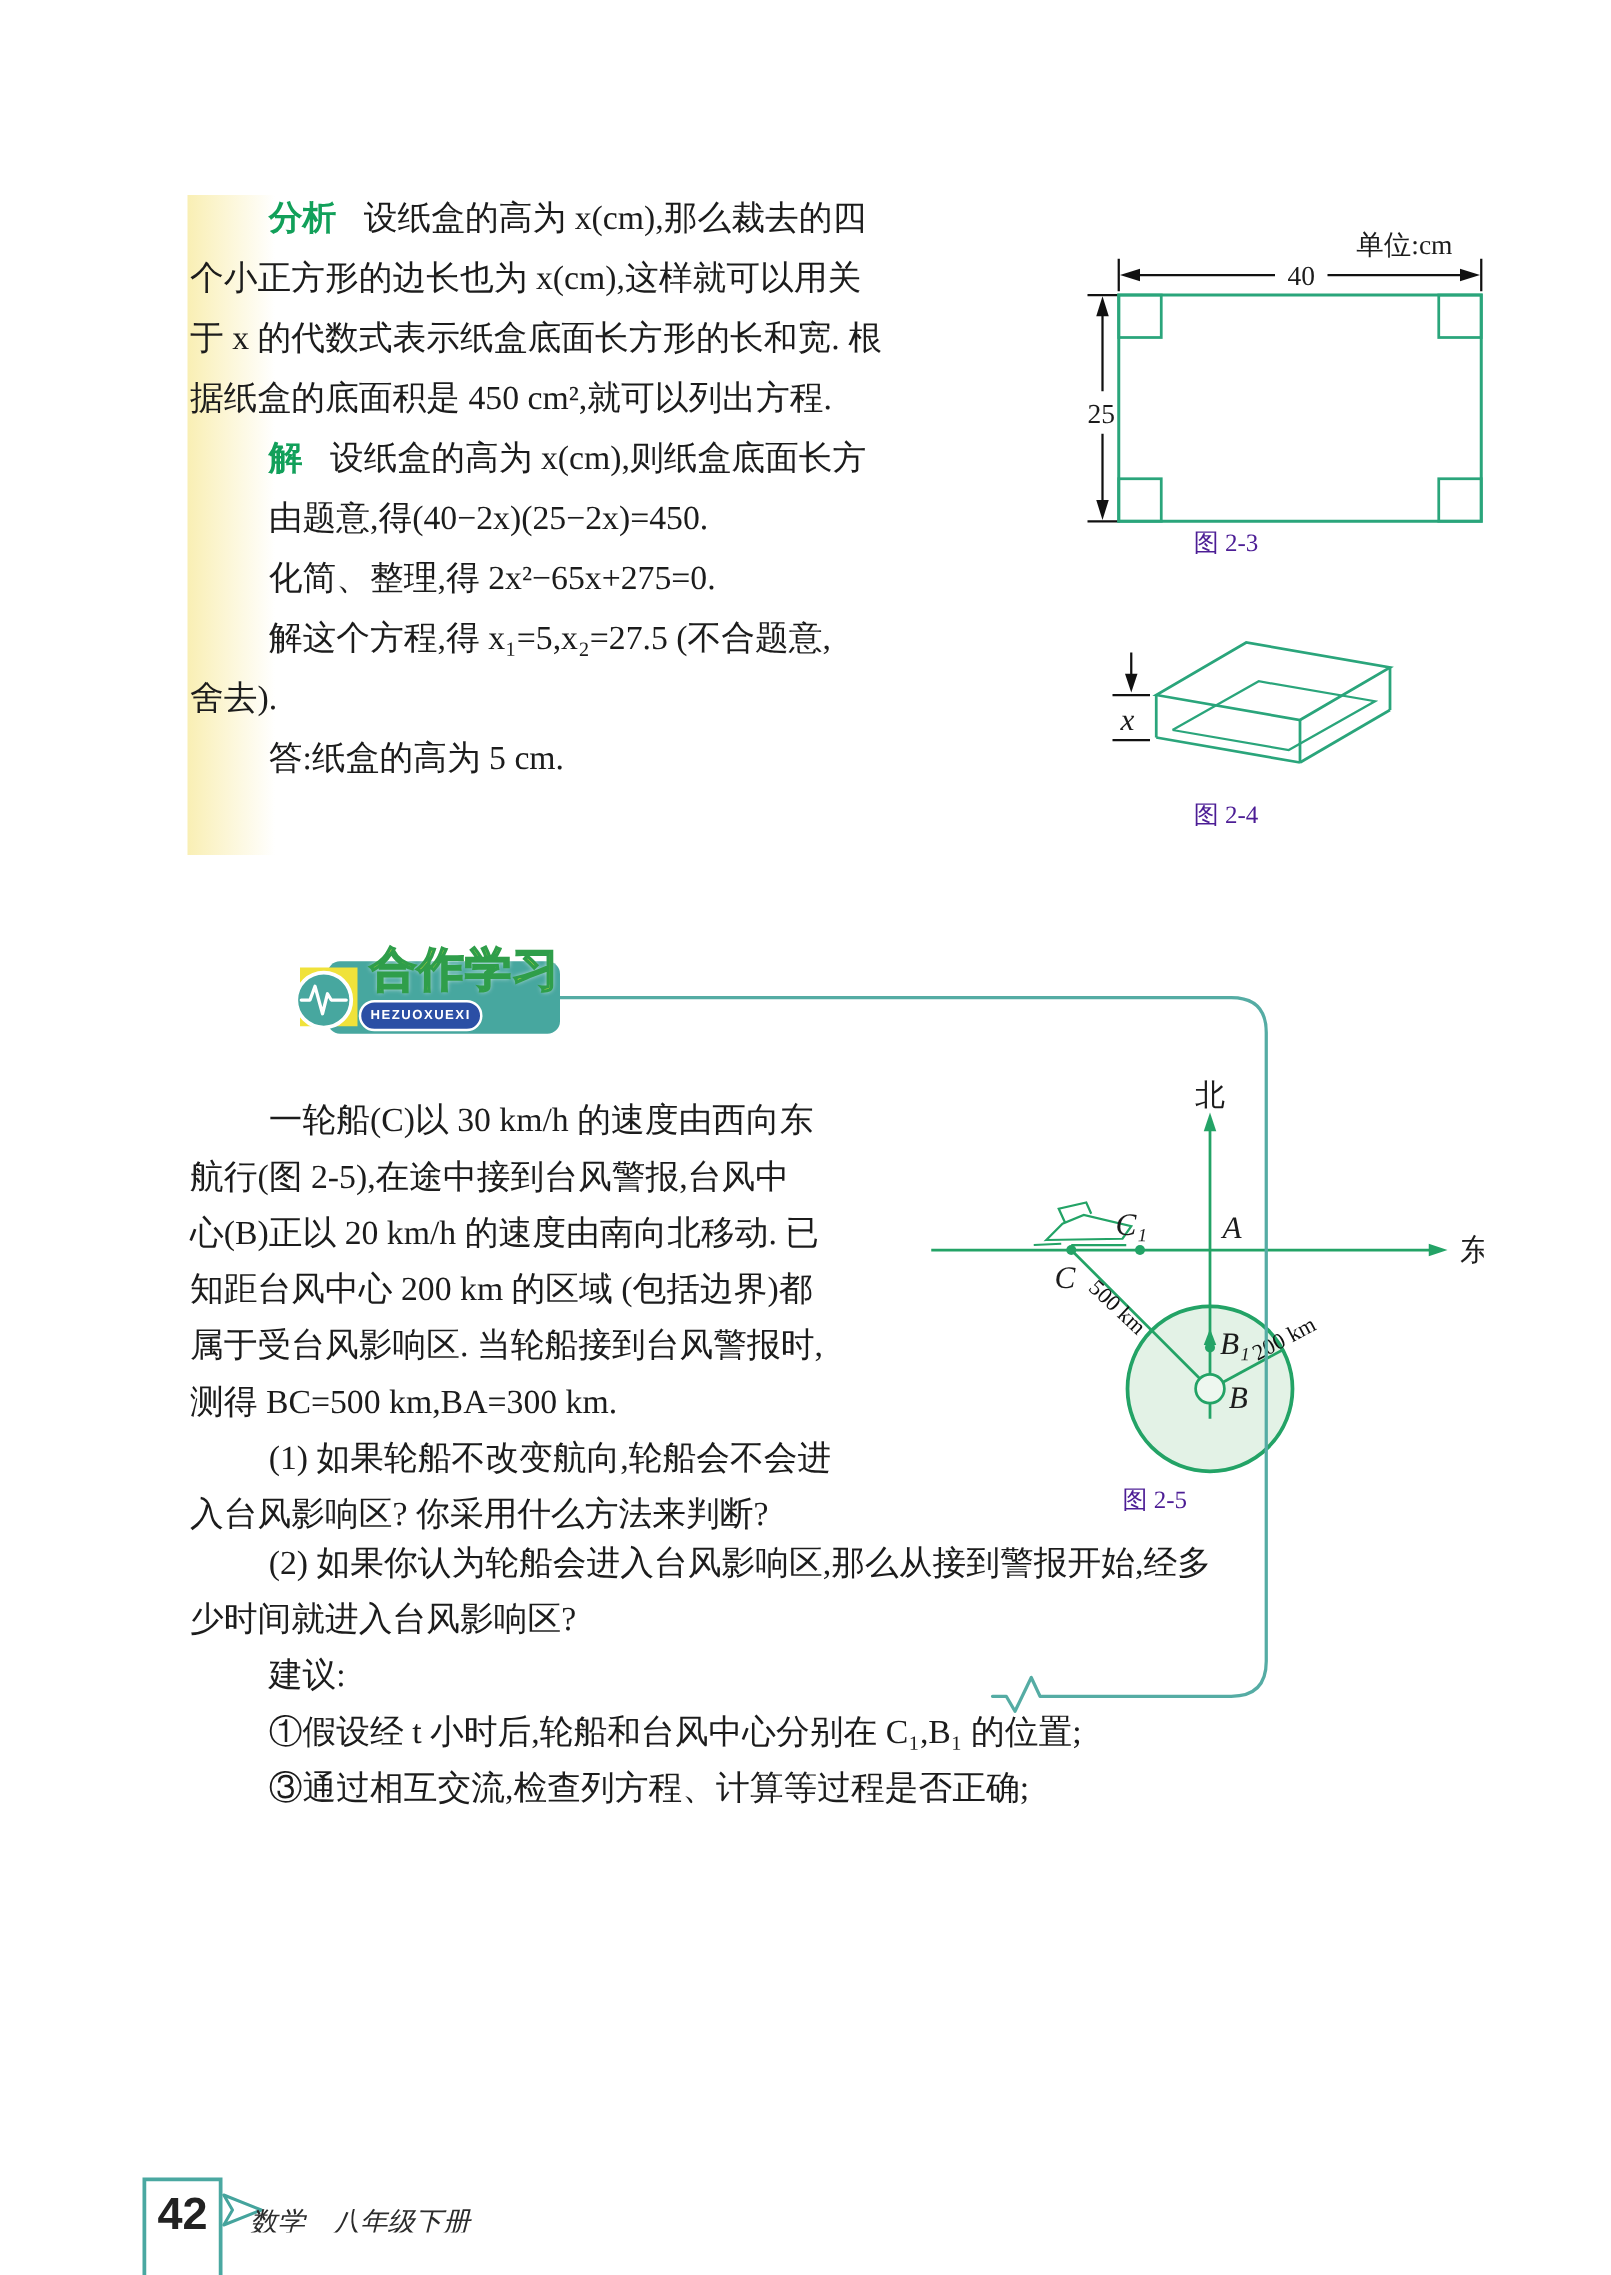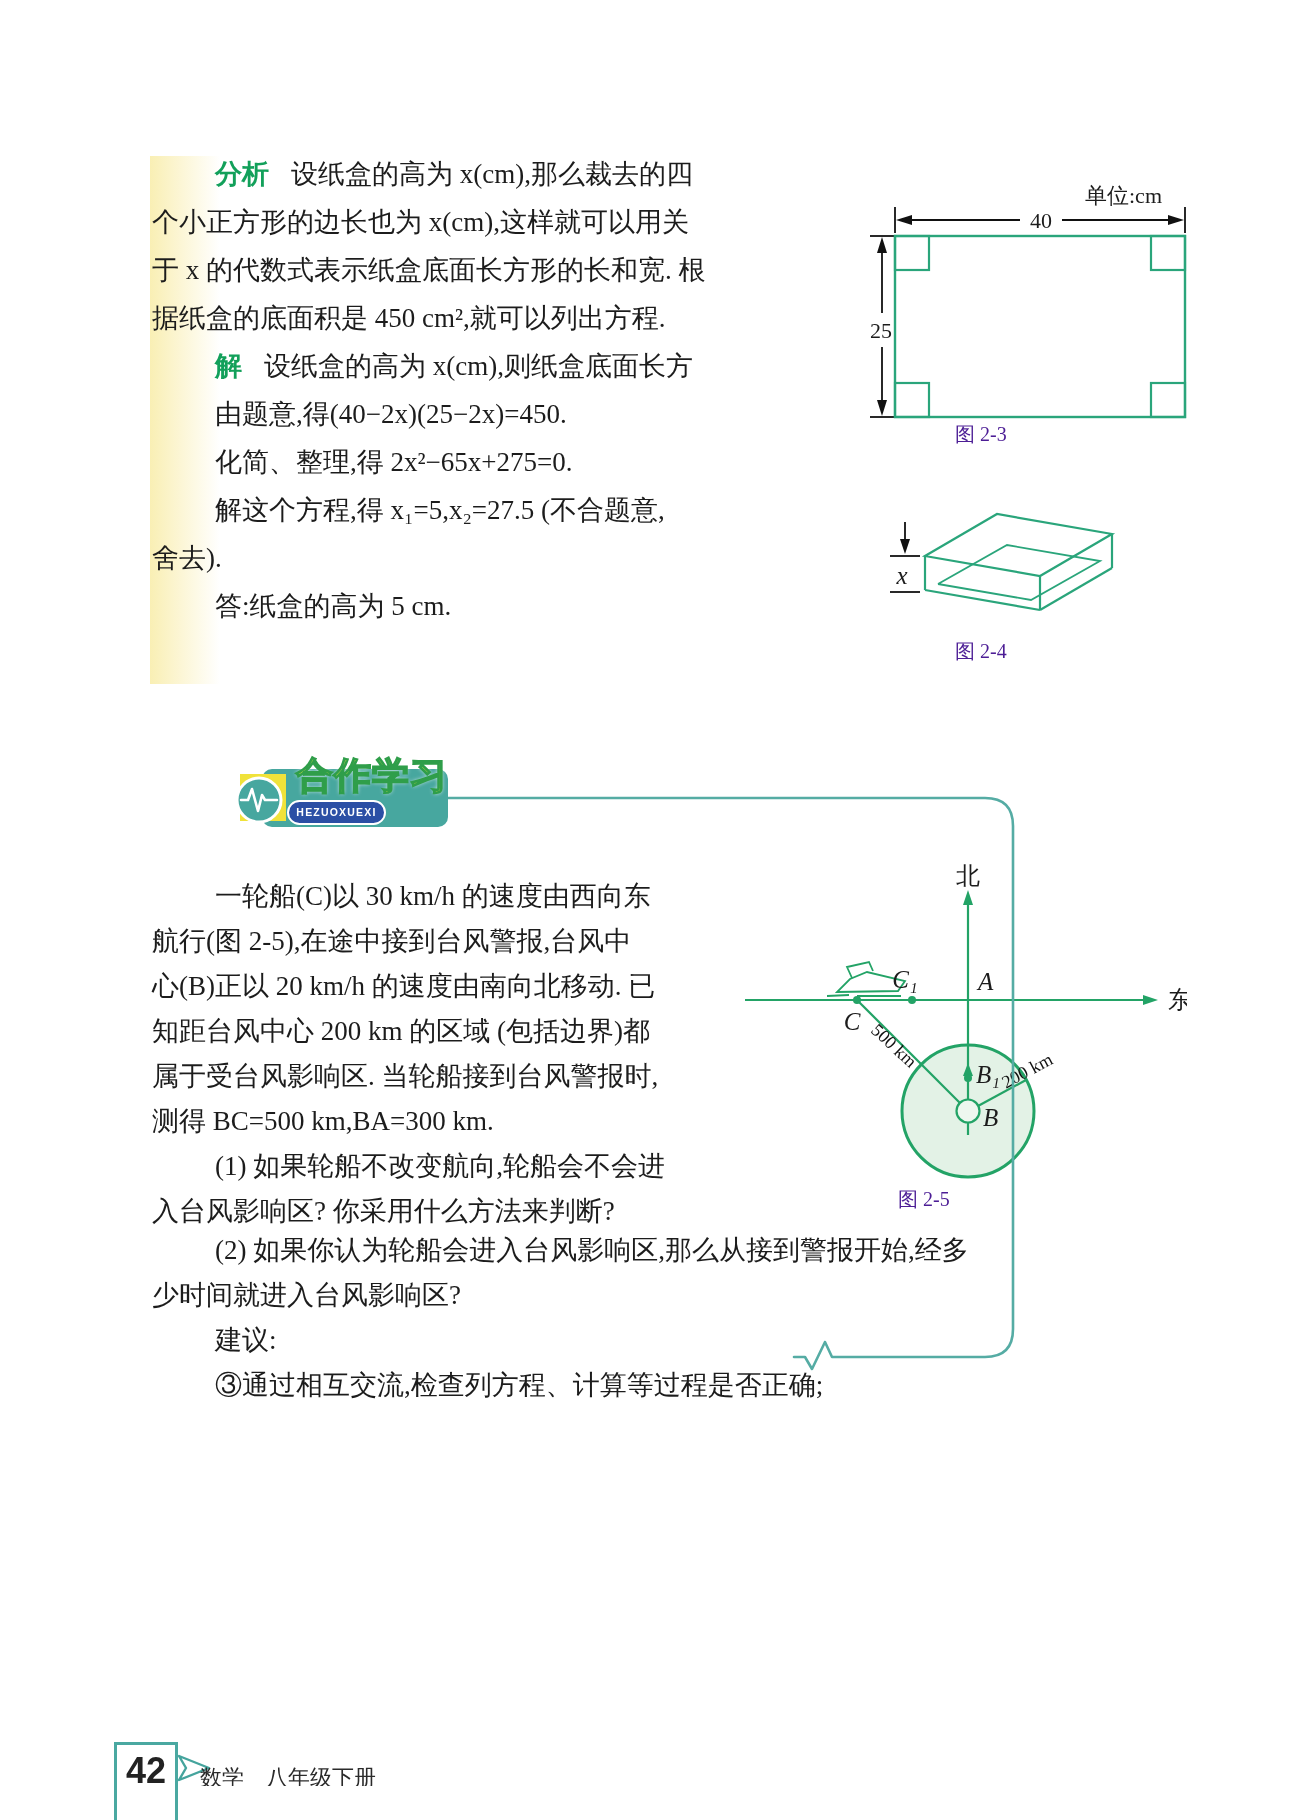--- a/index.html
+++ b/index.html
@@ -61,21 +61,21 @@
     position:absolute; left:114px; top:1742px; width:58px; height:80px;
     border:3px solid #4aa8a1; background:#ffffff;
     font-family:"Liberation Sans","DejaVu Sans",sans-serif;
     font-size:36px; font-weight:bold; color:#222222;
     text-align:center; line-height:52px;
   }
   .footer-arrow { position:absolute; left:176px; top:1753px; }
   .footer-title-wrap { position:absolute; left:200px; top:1763px; width:320px; height:23px; overflow:hidden; }
   .footer-title {
     font-family:"Liberation Sans","DejaVu Sans",sans-serif;
-    font-size:22px; color:#2b2b2b; white-space:nowrap;
+    font-size:22px; color:#2b2b2b; white-space:nowrap;font-style:italic;
   }
   svg text { font-family:"Liberation Serif","DejaVu Serif",serif; }
   .svg-italic { font-style:italic; }
 </style>
 </head>
 <body>
 
 <div class="page">
 
   <div class="yellow-band"></div>
@@ -164,20 +164,21 @@
     <div class="textline">属于受台风影响区. 当轮船接到台风警报时,</div>
     <div class="textline">测得 BC=500 km,BA=300 km.</div>
     <div class="textline indent">(1) 如果轮船不改变航向,轮船会不会进</div>
     <div class="textline">入台风影响区? 你采用什么方法来判断?</div>
   </div>
 
   <div class="prob-wide">
     <div class="textline indent">(2) 如果你认为轮船会进入台风影响区,那么从接到警报开始,经多</div>
     <div class="textline">少时间就进入台风影响区?</div>
     <div class="textline indent">建议:</div>
+    <div class="textline indent">①假设经 t 小时后,轮船和台风中心分别在 C₁,B₁ 的位置;</div>
     <div class="textline indent">③通过相互交流,检查列方程、计算等过程是否正确;</div>
   </div>
 
   <svg class="fig25" width="500" height="360" viewBox="0 0 500 360">
 
     <circle cx="268" cy="253" r="66" fill="#e3f2e6" stroke="#23a366" stroke-width="3"></circle>
 
     <line x1="268" y1="38" x2="268" y2="277" stroke="#23a366" stroke-width="2.2"></line>
     <polygon points="268,32 263,47 273,47" fill="#23a366"></polygon>
     <text x="268" y="26" font-size="24" text-anchor="middle" fill="#1c1c1c">北</text>

